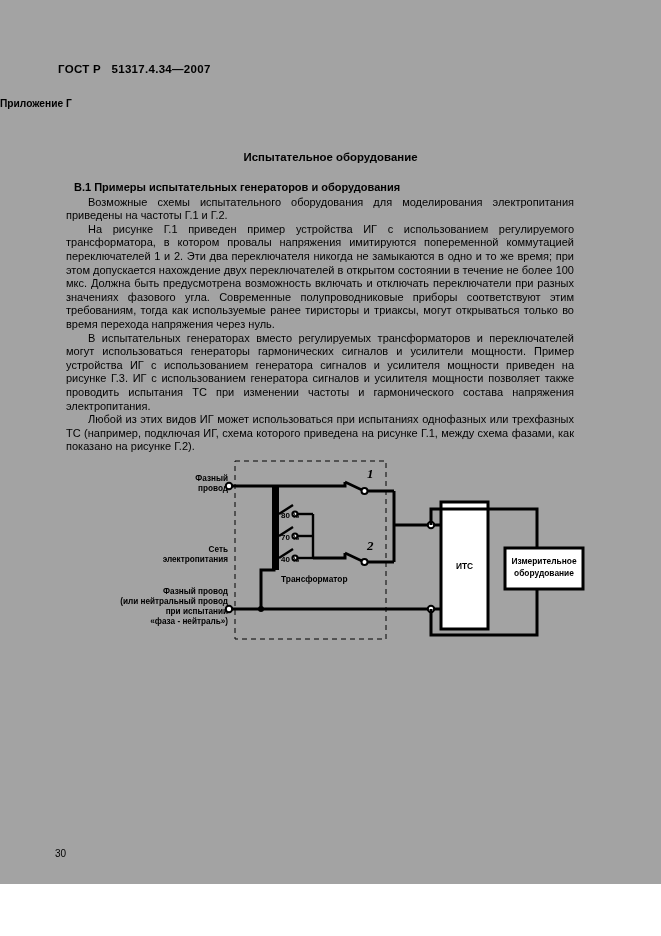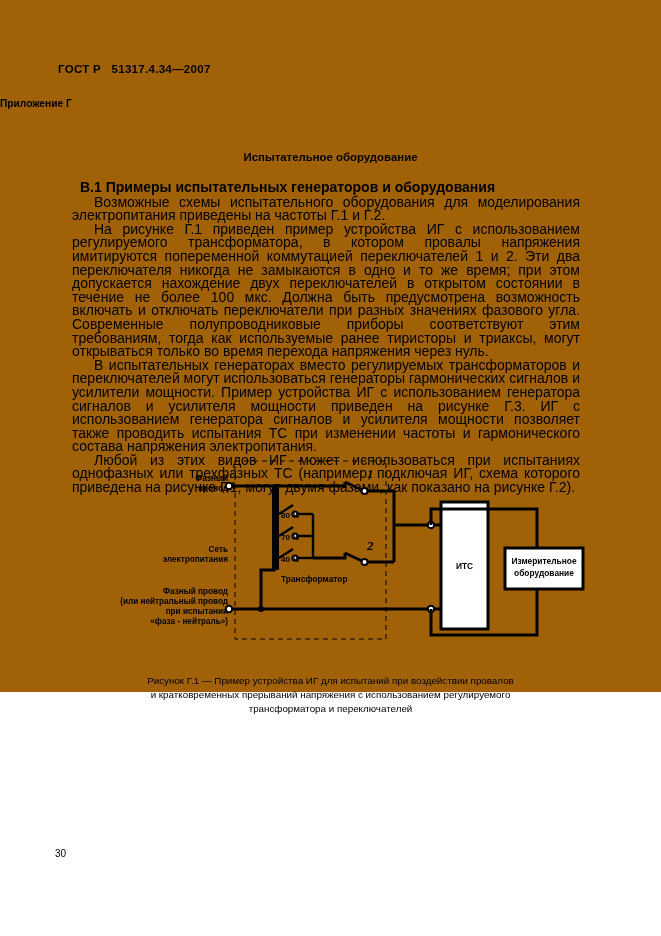--- a/index.html
+++ b/index.html
@@ -13,22 +13,22 @@
     position: relative;
     font-family: "Liberation Sans", sans-serif;
     color: #000000;
     overflow: hidden;
   }
 
   .page {
     position: absolute;
     left: 0; top: 0;
     width: 661px;
-    height: 692px;
-    background: #a16207;
+    height: 884px;
+    background: #a3a3a3;
   }
 
   
   .std-header {
     position: absolute;
     left: 58px;
     top: 63px;
     font-size: 11.5px;
     font-weight: bold;
     letter-spacing: 0.3px;
@@ -57,24 +57,24 @@
     top: 151px;
     width: 661px;
     text-align: center;
     font-size: 11.4px;
     font-weight: bold;
   }
 
   
   .body-copy {
     position: absolute;
-    left: 72px;
+    left: 66px;
     top: 181px;
     width: 508px;
-    font-size: 14px;
+    font-size: 11px;
     line-height: 13.6px;
   }
   .sec-head {
     font-weight: bold;
     margin: 0 0 1px 0;
     text-indent: 8px;
   }
   .para {
     margin: 0;
     text-align: justify;
@@ -157,21 +157,21 @@
     <div>Приложение Г</div>
   </div>
 
   <div class="doc-title">Испытательное оборудование</div>
 
   <div class="body-copy">
     <p class="sec-head">В.1 Примеры испытательных генераторов и оборудования</p>
     <p class="para">Возможные схемы испытательного оборудования  для  моделирования электропитания приведены на частоты Г.1 и Г.2.</p>
     <p class="para">На рисунке Г.1 приведен пример устройства ИГ с использованием регулируемого  трансформатора,  в котором провалы напряжения  имитируются  попеременной коммутацией  переключателей 1 и 2.  Эти два переключателя никогда не замыкаются в одно и то же время; при этом  допускается  нахождение двух переключателей в открытом состоянии в течение не более 100 мкс.  Должна быть предусмотрена возможность включать и отключать переключатели при разных значениях фазового угла. Современные полупроводниковые приборы соответствуют  этим требованиям, тогда как используемые ранее тиристоры и триаксы,  могут  открываться только во время перехода напряжения через нуль.</p>
     <p class="para">В испытательных генераторах  вместо регулируемых трансформаторов и переключателей могут использоваться генераторы гармонических сигналов и усилители мощности.  Пример устройства ИГ с использованием генератора сигналов  и усилителя мощности приведен   на    рисунке   Г.3.    ИГ с использованием генератора сигналов  и усилителя мощности  позволяет также проводить испытания ТС при изменении частоты и гармонического состава  напряжения  электропитания.</p>
-    <p class="para">Любой    из    этих  видов ИГ   может  использоваться   при испытаниях однофазных или трехфазных ТС (например, подключая  ИГ,  схема которого приведена  на рисунке Г.1,  могут  двумя  фазами,   как показано на рисунке Г.2).</p>
+    <p class="para">Любой    из    этих  видов ИГ   может  использоваться   при испытаниях однофазных или трехфазных ТС (например, подключая  ИГ,  схема которого приведена  на рисунке Г.1,  между  схема  фазами,   как показано на рисунке Г.2).</p>
   </div>
 
   <div class="figure">
 
     <svg class="schematic" viewBox="0 0 661 200">
 
       <g>
         <text class="dlabel" x="228" y="29" text-anchor="end">Фазный</text>
         <text class="dlabel" x="228" y="39" text-anchor="end">провод</text>
       </g>
@@ -258,22 +258,17 @@
 
       <polyline points="431,73 431,57 537,57 537,183 431,183 431,157" fill="none" stroke="#000" stroke-width="3"></polyline>
 
       <rect x="505" y="96" width="78" height="41" fill="#fff" stroke="#000" stroke-width="3"></rect>
       <text class="dlabel-box" x="544" y="112" text-anchor="middle">Измерительное</text>
       <text class="dlabel-box" x="544" y="124" text-anchor="middle">оборудование</text>
 
     </svg>
 
 
-    <div class="fig-caption">
-      <div>Рисунок Г.1 — Пример устройства ИГ  для испытаний  при воздействии провалов</div>
-      <div>и кратковременных   прерываний напряжения с использованием   регулируемого</div>
-      <div>трансформатора  и  переключателей</div>
-    </div>
   </div>
 
   <div class="folio">30</div>
 
 </div>
 
 </body></html>

